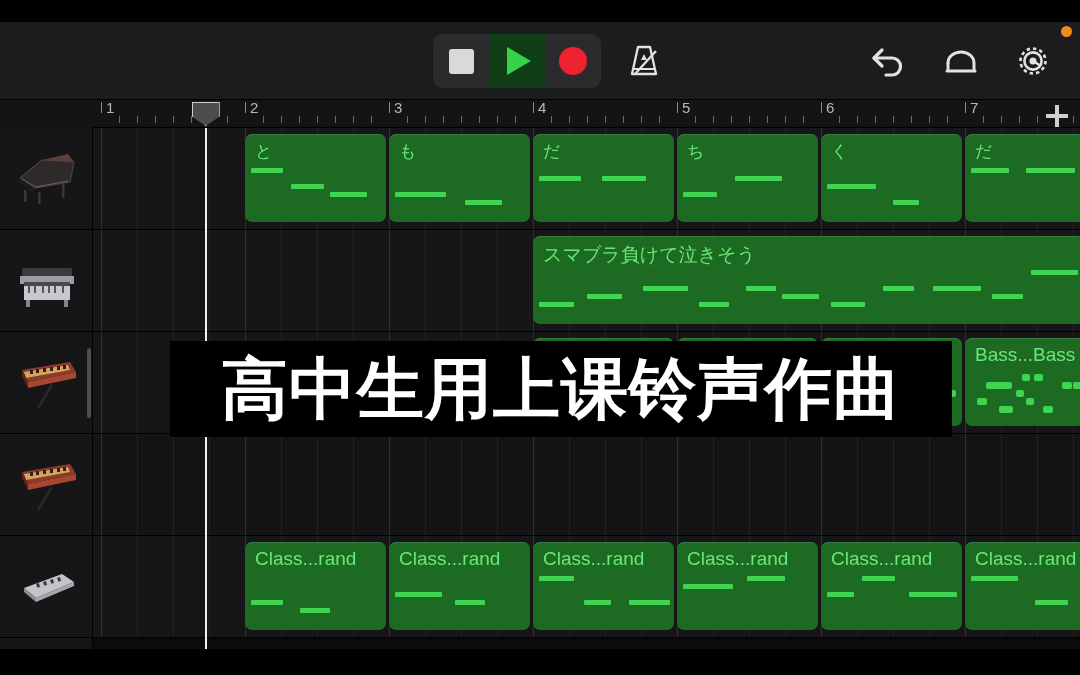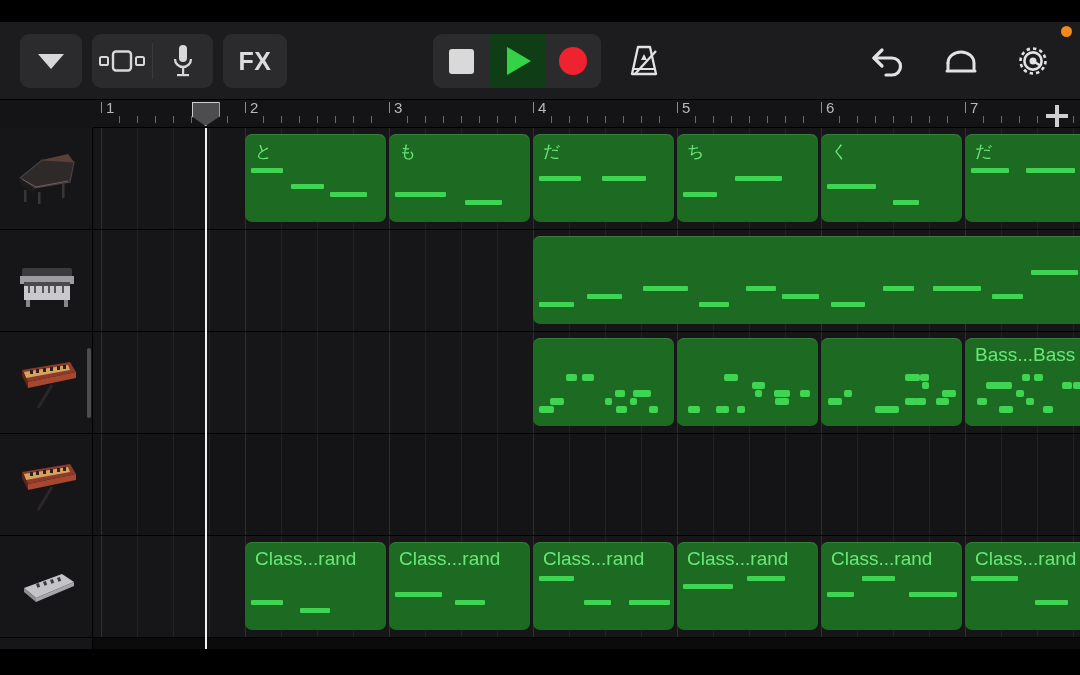--- a/index.html
+++ b/index.html
@@ -127,46 +127,20 @@
 </style>
 </head>
 <body>
 
 <div id="app">
 
   <div class="letterbox-top"></div>
 
   <div class="toolbar">
 
-    <div class="tb-group g-left">
-      <div class="tb-btn btn-menu">
-        <div class="tri-down"></div>
-      </div>
-      <div class="seg">
-        <div class="seg-item">
-          <svg width="46" height="22" viewBox="0 0 46 22">
-            <rect x="1" y="7" width="8" height="8" rx="1.6" fill="none" stroke="#d8d8d8" stroke-width="2"></rect>
-            <rect x="14" y="1.5" width="18" height="19" rx="3" fill="none" stroke="#d8d8d8" stroke-width="2.4"></rect>
-            <rect x="37" y="7" width="8" height="8" rx="1.6" fill="none" stroke="#d8d8d8" stroke-width="2"></rect>
-          </svg>
-        </div>
-        <div class="seg-div"></div>
-        <div class="seg-item">
-          <svg width="24" height="34" viewBox="0 0 24 34">
-            <rect x="8" y="1" width="8" height="17" rx="4" fill="#d8d8d8"></rect>
-            <path d="M4 15 a8 8 0 0 0 16 0" fill="none" stroke="#d8d8d8" stroke-width="2.3"></path>
-            <rect x="11" y="23" width="2.2" height="7" fill="#d8d8d8"></rect>
-            <rect x="6" y="30" width="12" height="2.2" fill="#d8d8d8"></rect>
-          </svg>
-        </div>
-      </div>
-      <div class="tb-btn btn-fx">
-        <span class="fx-text">FX</span>
-      </div>
-    </div>
 
     <div class="tb-group g-center">
       <div class="tr-seg">
         <div class="tr-item">
           <div class="sq-stop"></div>
         </div>
         <div class="tr-item play-on">
           <div class="tri-play"></div>
         </div>
         <div class="tr-item">
@@ -460,20 +434,21 @@
         <div class="gridline" style="left: 692px;"></div>
         <div class="gridline bar" style="left: 728px;"></div>
         <div class="gridline" style="left: 764px;"></div>
         <div class="gridline" style="left: 800px;"></div>
         <div class="gridline" style="left: 836px;"></div>
         <div class="gridline bar" style="left: 872px;"></div>
         <div class="gridline" style="left: 908px;"></div>
         <div class="gridline" style="left: 944px;"></div>
         <div class="gridline" style="left: 980px;"></div>
         <div class="region" style="left: 440px; width: 573px;">
+          <div class="region-label lg">スマブラ負けて泣きそう</div>
           <div class="note" style="left: 6px; top: 66px; width: 35px;"></div>
           <div class="note" style="left: 54px; top: 58px; width: 35px;"></div>
           <div class="note" style="left: 110px; top: 50px; width: 45px;"></div>
           <div class="note" style="left: 166px; top: 66px; width: 30px;"></div>
           <div class="note" style="left: 213px; top: 50px; width: 30px;"></div>
           <div class="note" style="left: 249px; top: 58px; width: 37px;"></div>
           <div class="note" style="left: 298px; top: 66px; width: 34px;"></div>
           <div class="note" style="left: 350px; top: 50px; width: 31px;"></div>
           <div class="note" style="left: 400px; top: 50px; width: 48px;"></div>
           <div class="note" style="left: 459px; top: 58px; width: 31px;"></div>
@@ -653,15 +628,18 @@
           <div class="region-label lg">Class...rand</div>
           <div class="note" style="left: 6px; top: 34px; width: 47px;"></div>
           <div class="note" style="left: 70px; top: 58px; width: 33px;"></div>
         </div>
       </div>
     </div>
 
   <div class="playhead" id="playhead" style="left: 204.68px; top: 128px; height: 521px;"></div>
   <div class="ph-head" id="phhead" style="left: 191.68px; top: 102px;"></div>
 
+  <div class="caption">
+    <span>高中生用上课铃声作曲</span>
+  </div>
 
   <div class="letterbox-bottom"></div>
 </div>
 
 </body></html>

